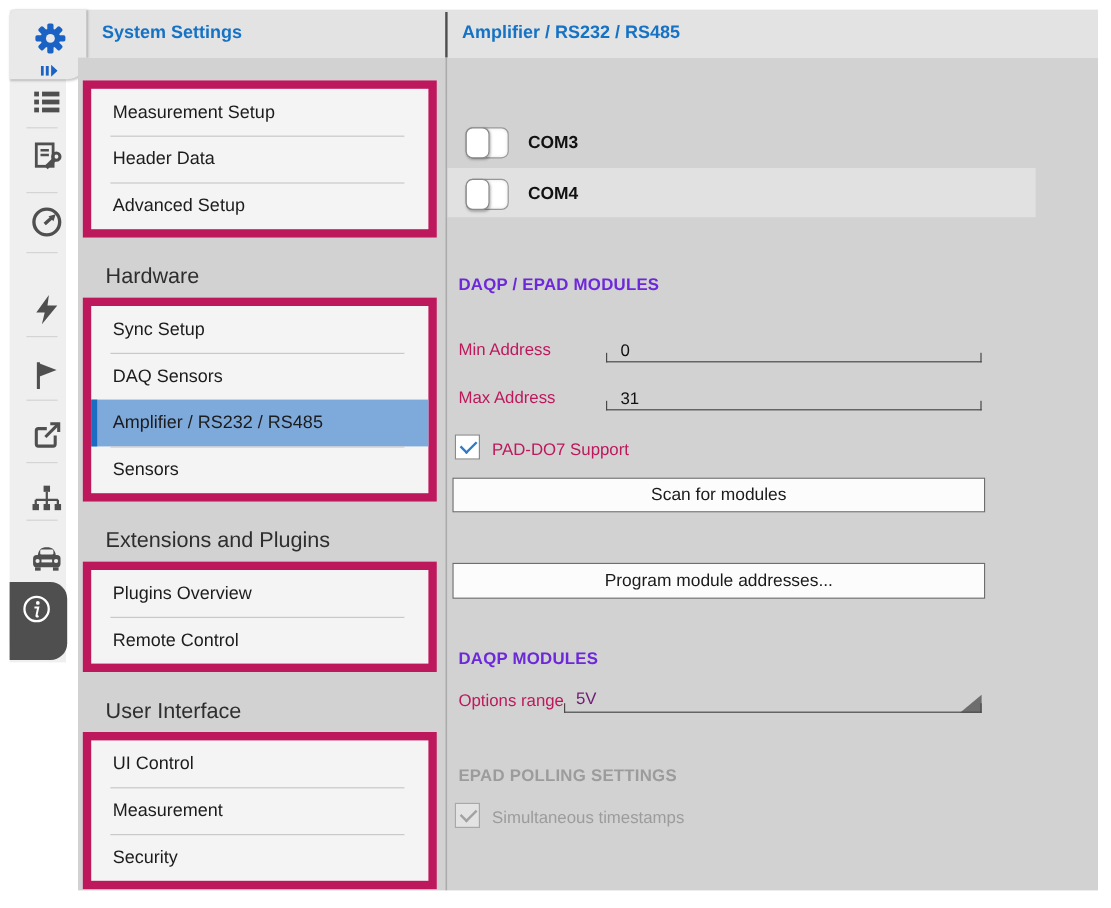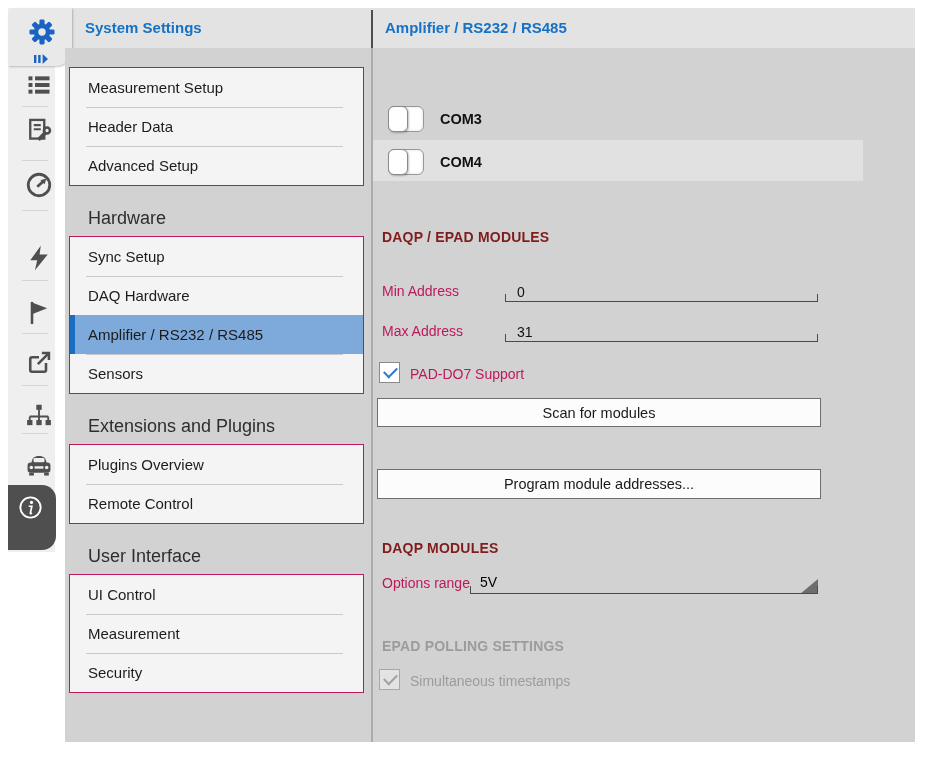--- a/index.html
+++ b/index.html
@@ -18,45 +18,45 @@
   .gear-tab{left:8px;top:8px;width:64px;height:58px;background:#e9e9e9;
             border-radius:6px 0 16px 0;box-shadow:1px 1px 2px rgba(0,0,0,.22);}
   .sideicon{position:absolute;left:17px;width:28px;height:28px;cursor:pointer;}
   .sidesep{position:absolute;left:14px;width:26px;height:1px;background:#d4d4d4;}
   .info-tab{left:8px;top:485px;width:48px;height:65px;background:#4f4f4f;border-radius:0 14px 14px 0;cursor:pointer;}
 
   
   .menu-panel{left:65px;top:48px;width:306px;height:694px;background:#d2d2d2;box-sizing:border-box;
               padding:19px 7px 0 4px;}
   .group-label{margin-top:14px;height:36px;line-height:36px;padding-left:19px;font-size:18px;color:#2e2e2e;}
-  .group-box{background:#f4f4f4;border:1px solid #be185d;}
+  .group-box{background:#f4f4f4;border:7px solid #be185d;}
   .menu-item{position:relative;height:39px;line-height:39px;padding-left:18px;font-size:15px;color:#1c1c1c;cursor:pointer;}
   .menu-item + .menu-item::before{content:"";position:absolute;left:16px;right:20px;top:0;height:1px;background:#c9c9c9;}
   .menu-item.selected{background:#7ea9db;}
   .menu-item.selected::after{content:"";position:absolute;left:0;top:0;bottom:0;width:5px;background:#1b6dc1;}
   .menu-item.selected::before{display:none;}
 
   
   .content-panel{left:373px;top:48px;width:542px;height:694px;background:#d2d2d2;}
   .row-strip{position:absolute;left:0;top:92px;width:490px;height:41px;background:#e1e1e1;}
   .toggle{position:absolute;width:34px;height:24px;background:#fff;border:1px solid #989898;border-radius:6px;
           box-shadow:inset 0 0 3px rgba(0,0,0,.12);cursor:pointer;}
   .toggle .knob{position:absolute;left:-1px;top:-1px;width:18px;height:24px;background:#fff;border:1px solid #8a8a8a;
           border-radius:6px;box-shadow:1px 1px 2px rgba(0,0,0,.25);}
   .com-label{position:absolute;font-size:14.5px;font-weight:bold;color:#111;}
-  .sect-head{position:absolute;font-size:14px;font-weight:bold;color:#7f1d1d;letter-spacing:.2px;}
+  .sect-head{position:absolute;font-size:14px;font-weight:bold;color:#6d28d9;letter-spacing:.2px;}
   .sect-head.disabled{color:#9c9c9c;}
   .f-label{position:absolute;font-size:14px;color:#be185d;}
   .f-label.disabled{color:#9c9c9c;}
   .field{position:absolute;height:21px;}
   .field .bracket{position:absolute;left:0;right:0;bottom:0;height:7px;pointer-events:none;
           border-left:1px solid #4a4a4a;border-right:1px solid #4a4a4a;border-bottom:1px solid #4a4a4a;}
   .field input{position:absolute;left:0;top:0;width:100%;height:100%;border:none;background:transparent;
           font-family:inherit;font-size:14px;color:#111;padding:0 0 0 12px;box-sizing:border-box;outline:none;}
-  .dd-value{position:absolute;left:10px;top:1px;font-size:14px;color:#000000;}
+  .dd-value{position:absolute;left:10px;top:1px;font-size:14px;color:#701a75;}
   .dd-arrow{position:absolute;right:0;bottom:0;width:0;height:0;border-left:18px solid transparent;border-bottom:15px solid #6e6e6e;}
   .checkbox{position:absolute;width:21px;height:21px;background:#fff;border:1px solid #8a8a8a;box-sizing:border-box;cursor:pointer;}
   .checkbox .check{position:absolute;left:4px;top:4px;width:11px;height:6px;
           border-left:2.4px solid #2e79c9;border-bottom:2.4px solid #2e79c9;transform:rotate(-45deg);}
   .checkbox.disabled{background:#e3e3e3;border-color:#a8a8a8;cursor:default;}
   .checkbox.disabled .check{border-color:#a2a2a2;}
   .btn{position:absolute;left:4px;width:444px;background:#fcfcfc;border:1px solid #6e6e6e;
           display:flex;align-items:center;justify-content:center;font-family:inherit;
           font-size:14.5px;color:#1a1a1a;cursor:pointer;}
 </style>
@@ -176,21 +176,21 @@
   <div class="abs menu-panel">
     <div class="group-box">
       <div class="menu-item">Measurement Setup</div>
       <div class="menu-item">Header Data</div>
       <div class="menu-item">Advanced Setup</div>
     </div>
 
     <div class="group-label">Hardware</div>
     <div class="group-box">
       <div class="menu-item">Sync Setup</div>
-      <div class="menu-item">DAQ Hardware</div>
+      <div class="menu-item">DAQ Sensors</div>
       <div class="menu-item selected">Amplifier / RS232 / RS485</div>
       <div class="menu-item">Sensors</div>
     </div>
 
     <div class="group-label">Extensions and Plugins</div>
     <div class="group-box">
       <div class="menu-item">Plugins Overview</div>
       <div class="menu-item">Remote Control</div>
     </div>
 

